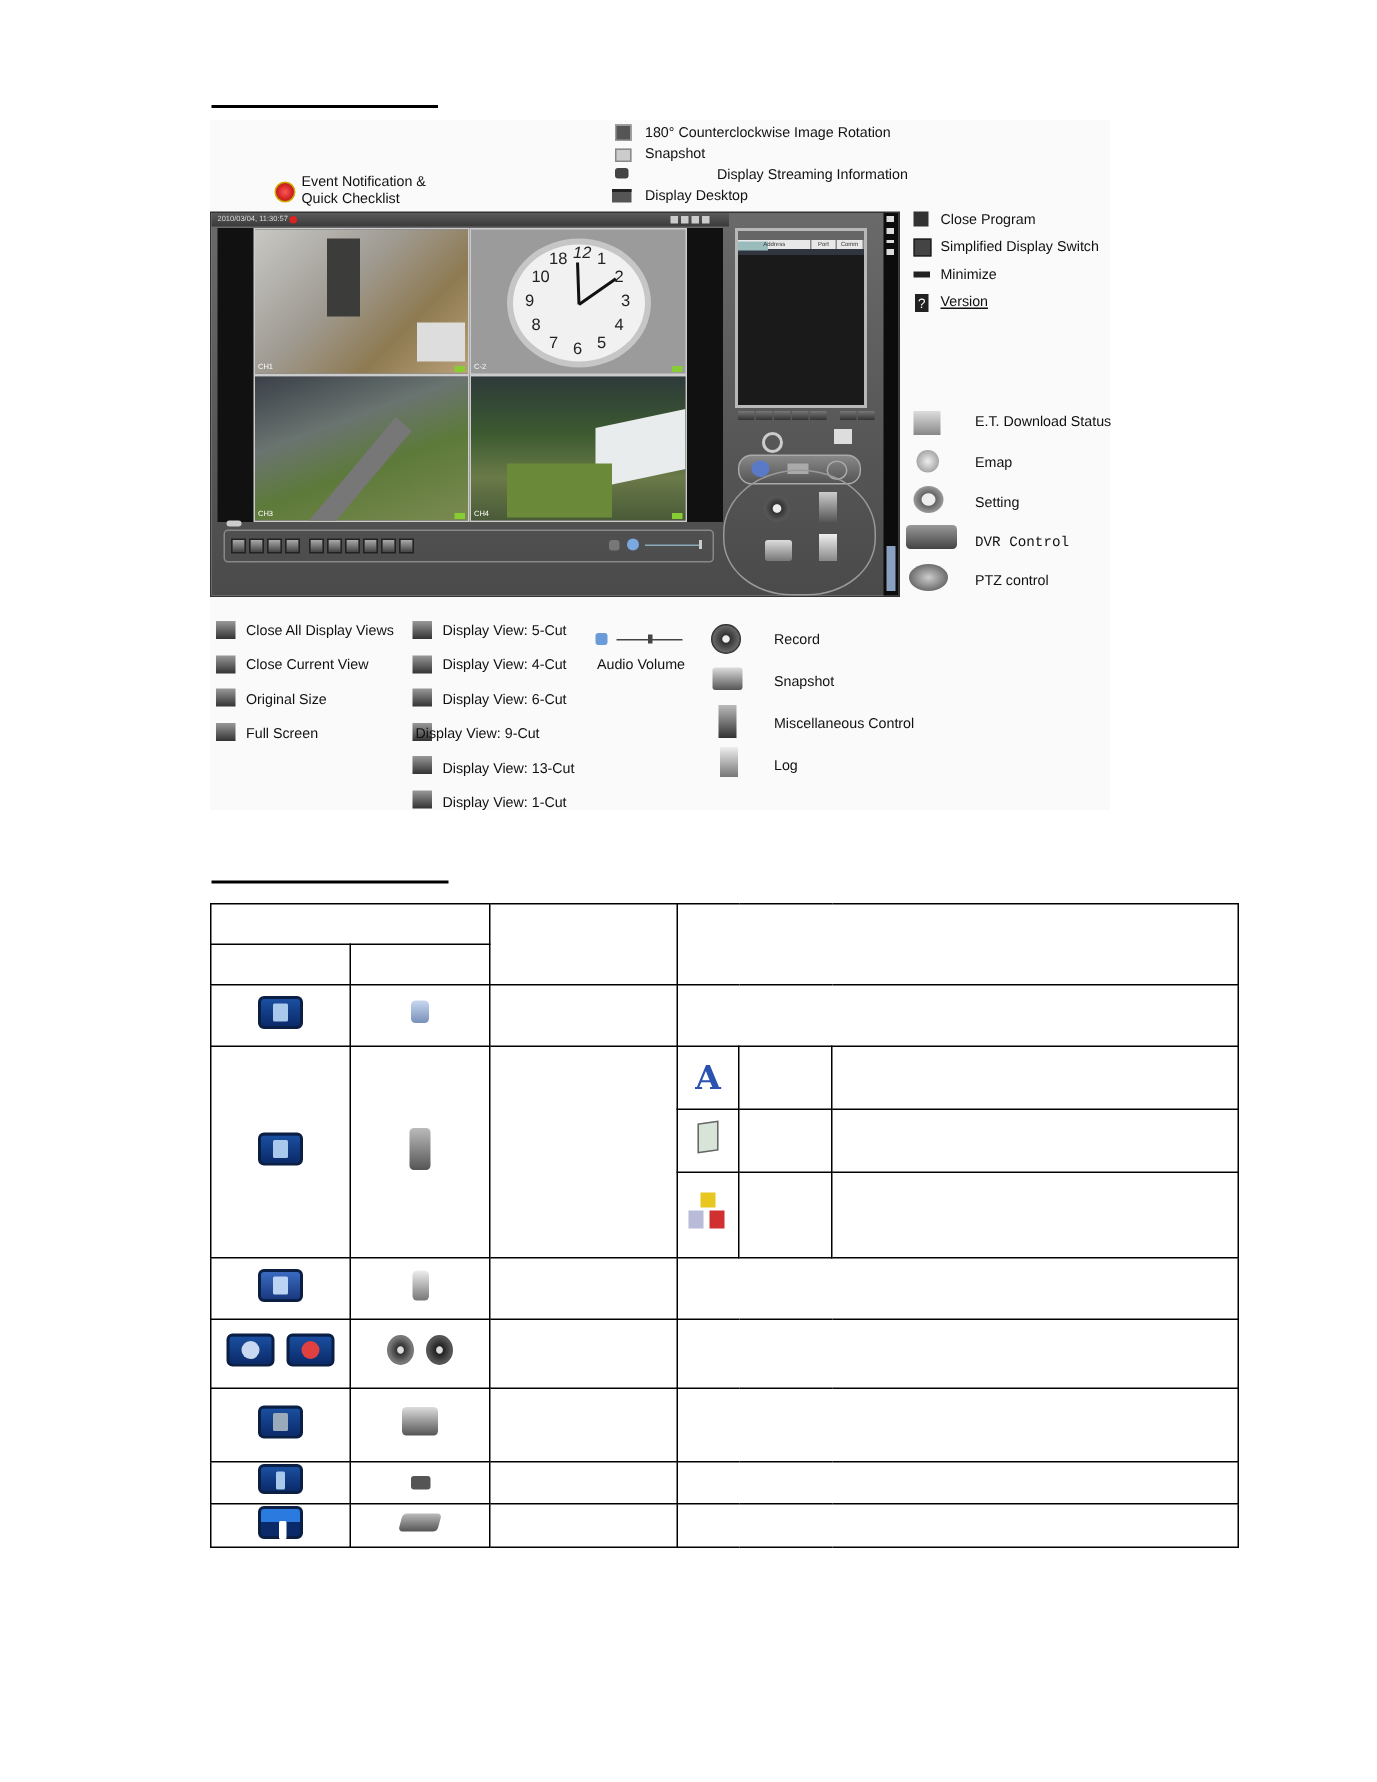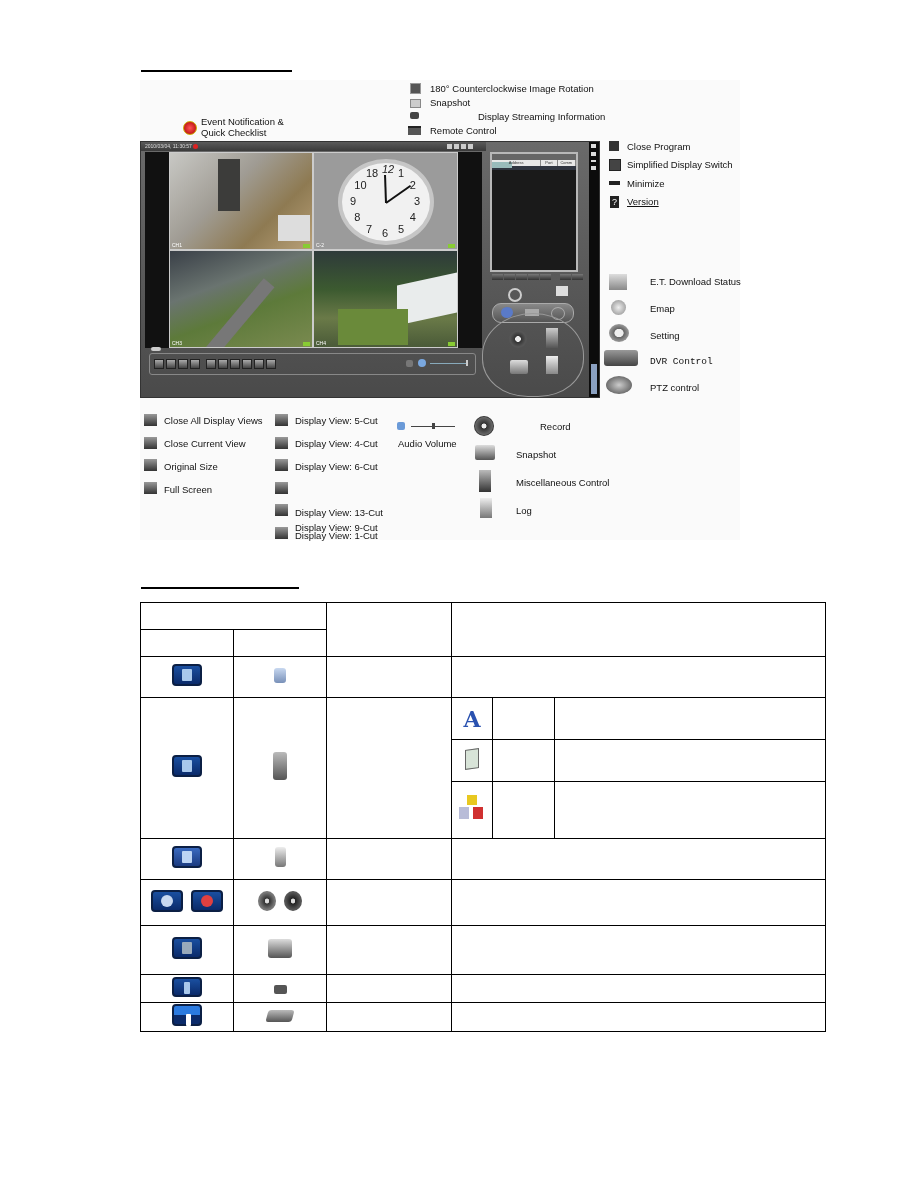--- a/index.html
+++ b/index.html
@@ -67,21 +67,21 @@
 <div class="lbl" style="left:201px;top:127px;">Quick Checklist</div>
 
 <div>
   <div class="ico" style="left:410px;top:83px;width:9px;height:9px;background:#555;border:1px solid #999;"></div>
   <div class="lbl" style="left:430px;top:83px;">180° Counterclockwise Image Rotation</div>
   <div class="ico" style="left:410px;top:99px;width:9px;height:7px;background:#ccc;border:1px solid #888;"></div>
   <div class="lbl" style="left:430px;top:97px;">Snapshot</div>
   <div class="ico" style="left:410px;top:112px;width:9px;height:7px;background:#444;border-radius:2px;"></div>
   <div class="lbl" style="left:430px;top:111px;margin-left:48px;">Display Streaming Information</div>
   <div class="ico" style="left:408px;top:126px;width:13px;height:7px;background:#555;border-top:2px solid #222;"></div>
-  <div class="lbl" style="left:430px;top:125px;">Remote Control</div>
+  <div class="lbl" style="left:430px;top:125px;">Display Desktop</div>
 </div>
 
 <div id="app">
   <div class="topbar">
     <span class="ts">2010/03/04, 11:30:57</span>
     <span class="evdot"></span>
     <div class="topicons">
       <span></span>
       <span></span>
       <span></span>
@@ -221,35 +221,35 @@
 </div>
 
 <div>
   <div class="ico" style="left:275px;top:414px;width:13px;height:12px;background:linear-gradient(#999,#333);"></div>
   <div class="lbl" style="left:295px;top:415px;">Display View: 5-Cut</div>
   <div class="ico" style="left:275px;top:437px;width:13px;height:12px;background:linear-gradient(#999,#333);"></div>
   <div class="lbl" style="left:295px;top:438px;">Display View: 4-Cut</div>
   <div class="ico" style="left:275px;top:459px;width:13px;height:12px;background:linear-gradient(#999,#333);"></div>
   <div class="lbl" style="left:295px;top:461px;">Display View: 6-Cut</div>
   <div class="ico" style="left:275px;top:482px;width:13px;height:12px;background:linear-gradient(#999,#333);"></div>
-  <div class="lbl" style="left:295px;top:484px;margin-top:38px;">Display View: 9-Cut</div>
+  <div class="lbl" style="left:277px;top:484px;">Display View: 9-Cut</div>
   <div class="ico" style="left:275px;top:504px;width:13px;height:12px;background:linear-gradient(#999,#333);"></div>
   <div class="lbl" style="left:295px;top:507px;">Display View: 13-Cut</div>
   <div class="ico" style="left:275px;top:527px;width:13px;height:12px;background:linear-gradient(#999,#333);"></div>
   <div class="lbl" style="left:295px;top:530px;">Display View: 1-Cut</div>
 </div>
 
 <div class="ico" style="left:397px;top:422px;width:8px;height:8px;background:#6a9ad8;border-radius:2px;"></div>
 <div class="ico" style="left:411px;top:426px;width:44px;height:1px;background:#444;"></div>
 <div class="ico" style="left:432px;top:423px;width:3px;height:6px;background:#444;"></div>
 <div class="lbl" style="left:398px;top:438px;">Audio Volume</div>
 
 <div>
   <div class="ico" style="left:474px;top:416px;width:20px;height:20px;border-radius:50%;background:radial-gradient(#eee 15%,#333 20%,#666 60%,#222 70%);"></div>
-  <div class="lbl" style="left:540px;top:421px;">Record</div>
+  <div class="lbl" style="left:516px;top:421px;">Record</div>
   <div class="ico" style="left:475px;top:445px;width:20px;height:15px;background:linear-gradient(#ddd,#555);border-radius:2px;"></div>
   <div class="lbl" style="left:516px;top:449px;">Snapshot</div>
   <div class="ico" style="left:479px;top:470px;width:12px;height:22px;background:linear-gradient(#bbb,#333);"></div>
   <div class="lbl" style="left:516px;top:477px;">Miscellaneous Control</div>
   <div class="ico" style="left:480px;top:498px;width:12px;height:20px;background:linear-gradient(#eee,#777);"></div>
   <div class="lbl" style="left:516px;top:505px;">Log</div>
 </div>
 
 <div class="hline" style="left:141px;top:587px;width:158px;"></div>
 <div class="abs" style="left:141px;top:573px;font-size:12px;"></div>

